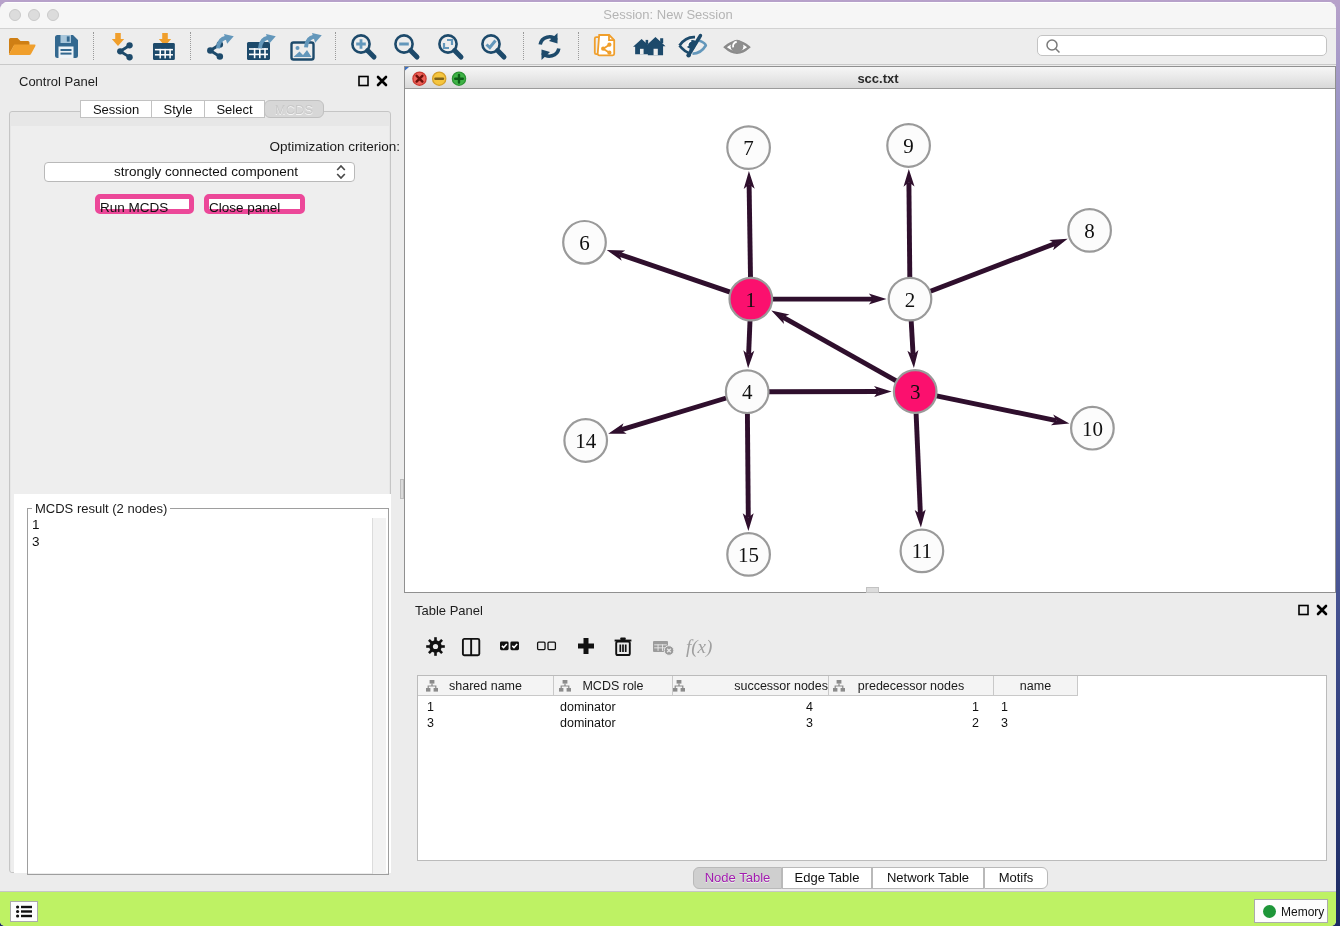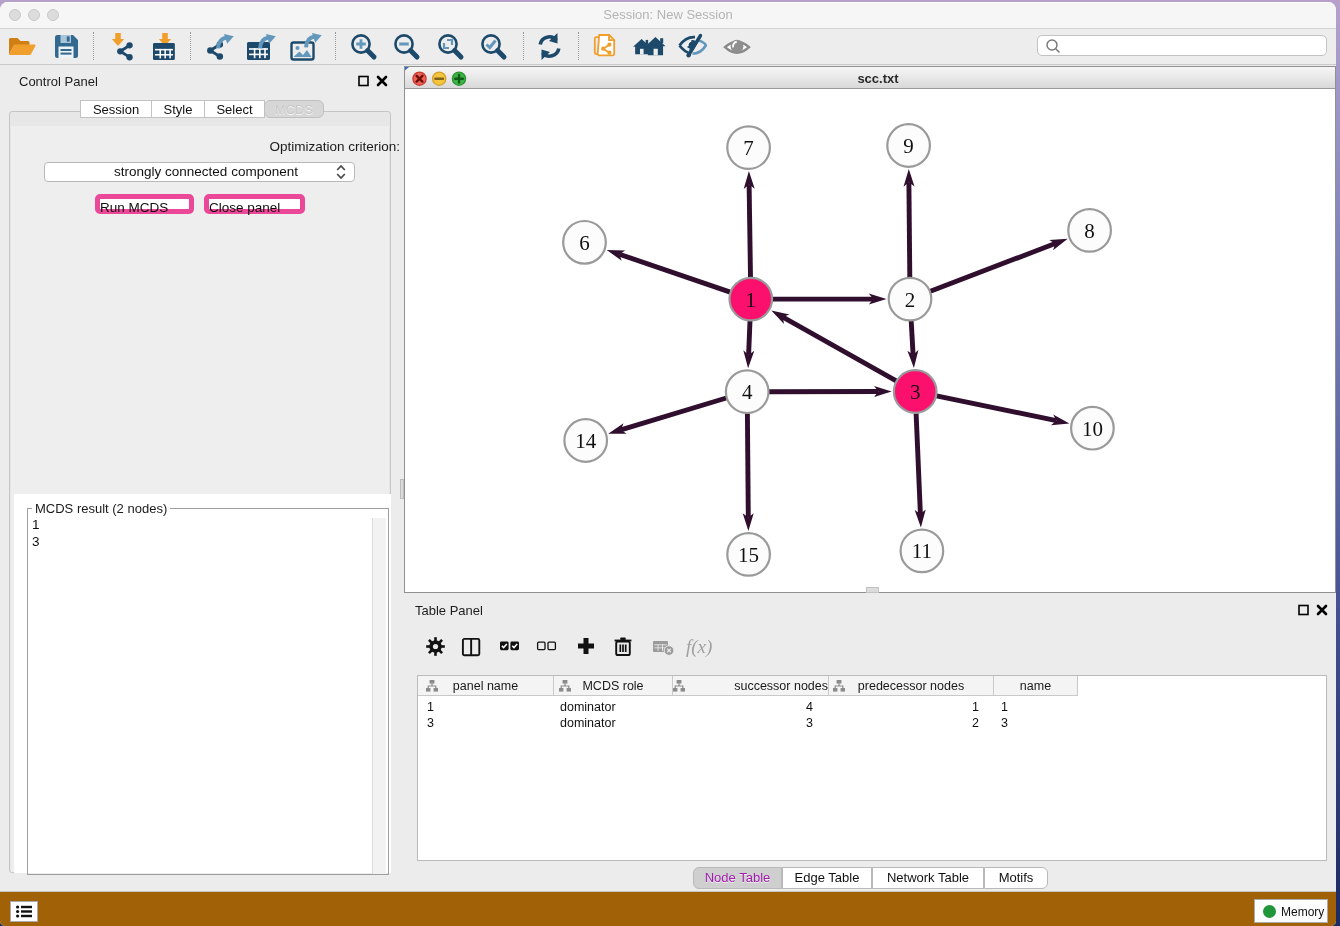--- a/index.html
+++ b/index.html
@@ -37,21 +37,21 @@
   #netcanvas{position:absolute;left:0;top:22px;width:930px;height:503px;background:#fff;}
   #ntitle{position:absolute;top:4px;left:8px;width:100%;text-align:center;font-size:13px;font-weight:bold;color:#2a2a2a;}
   
   #tp{left:400px;top:592px;width:936px;height:299px;background:#ececec;}
   #tp-toolbar{position:absolute;left:17px;top:38px;width:902px;height:30px;}
   #tbl{position:absolute;left:17px;top:81px;width:910px;height:186px;background:#fff;border:1px solid #bbb;box-sizing:border-box;}
   .th{position:absolute;top:0;height:20px;background:#f4f4f4;border-right:1px solid #c9c9c9;border-bottom:1px solid #c9c9c9;box-sizing:border-box;font-size:12.5px;color:#1a1a1a;text-align:center;line-height:20px;}
   .td{position:absolute;font-size:12.5px;color:#111;height:16px;line-height:16px;}
   .btab{position:absolute;top:0;height:22px;background:#fff;border:1px solid #b9b9b9;box-sizing:border-box;font-size:13px;font-weight:500;color:#111;text-align:center;line-height:20px;}
   
-  #statusbar{left:0;top:889px;width:1336px;height:35px;background:#a16207;border-top:1px solid #c6c6c6;}
+  #statusbar{left:0;top:889px;width:1336px;height:35px;background:#bef264;border-top:1px solid #c6c6c6;}
 </style>
 </head>
 <body>
 <div class="abs" id="win">
 
   <div class="abs" id="titlebar">
     <div class="tl" style="left:9px;"></div>
     <div class="tl" style="left:28px;"></div>
     <div class="tl" style="left:47px;"></div>
     <div id="wtitle">Session: New Session</div>
@@ -376,21 +376,21 @@
               <rect x="4.6" y="5.4" width="0.9" height="6.5" fill="#e9e9e9"></rect>
               <rect x="9" y="5.4" width="0.9" height="6.5" fill="#e9e9e9"></rect>
               <circle cx="16" cy="11.5" r="4.8" fill="#9b9b9b" stroke="#e9e9e9" stroke-width="1"></circle>
               <path d="M14.2,9.7 l3.6,3.6 M17.8,9.7 l-3.6,3.6" stroke="#e9e9e9" stroke-width="1.3"></path>
             </g>
             <text x="269" y="21" font-family="Liberation Serif,serif" font-style="italic" font-size="19" fill="#a0a0a0">f(x)</text>
           </svg>
         </div>
       </div>
     <div id="tbl">
-      <div class="th" style="left:0;width:136px;">panel name</div>
+      <div class="th" style="left:0;width:136px;">shared name</div>
       <div class="th" style="left:136px;width:119px;">MCDS role</div>
       <div class="th" style="left:255px;width:156px;text-align:right;">successor nodes</div>
       <div class="th" style="left:411px;width:165px;">predecessor nodes</div>
       <div class="th" style="left:576px;width:84px;">name</div>
       <svg width="660" height="20" viewBox="0 0 660 20" style="position:absolute;left:0;top:0;">
         <g id="treeico" transform="translate(8,4)">
           <rect x="3.6" y="0" width="4.8" height="3.6" fill="#8b8b8b"></rect>
           <rect x="0" y="8" width="4.4" height="3.6" fill="#8b8b8b"></rect>
           <rect x="7.6" y="8" width="4.4" height="3.6" fill="#8b8b8b"></rect>
           <path d="M6,3.6 V6 M2.2,8 V6 H9.8 V8" fill="none" stroke="#8b8b8b" stroke-width="1.2"></path>

